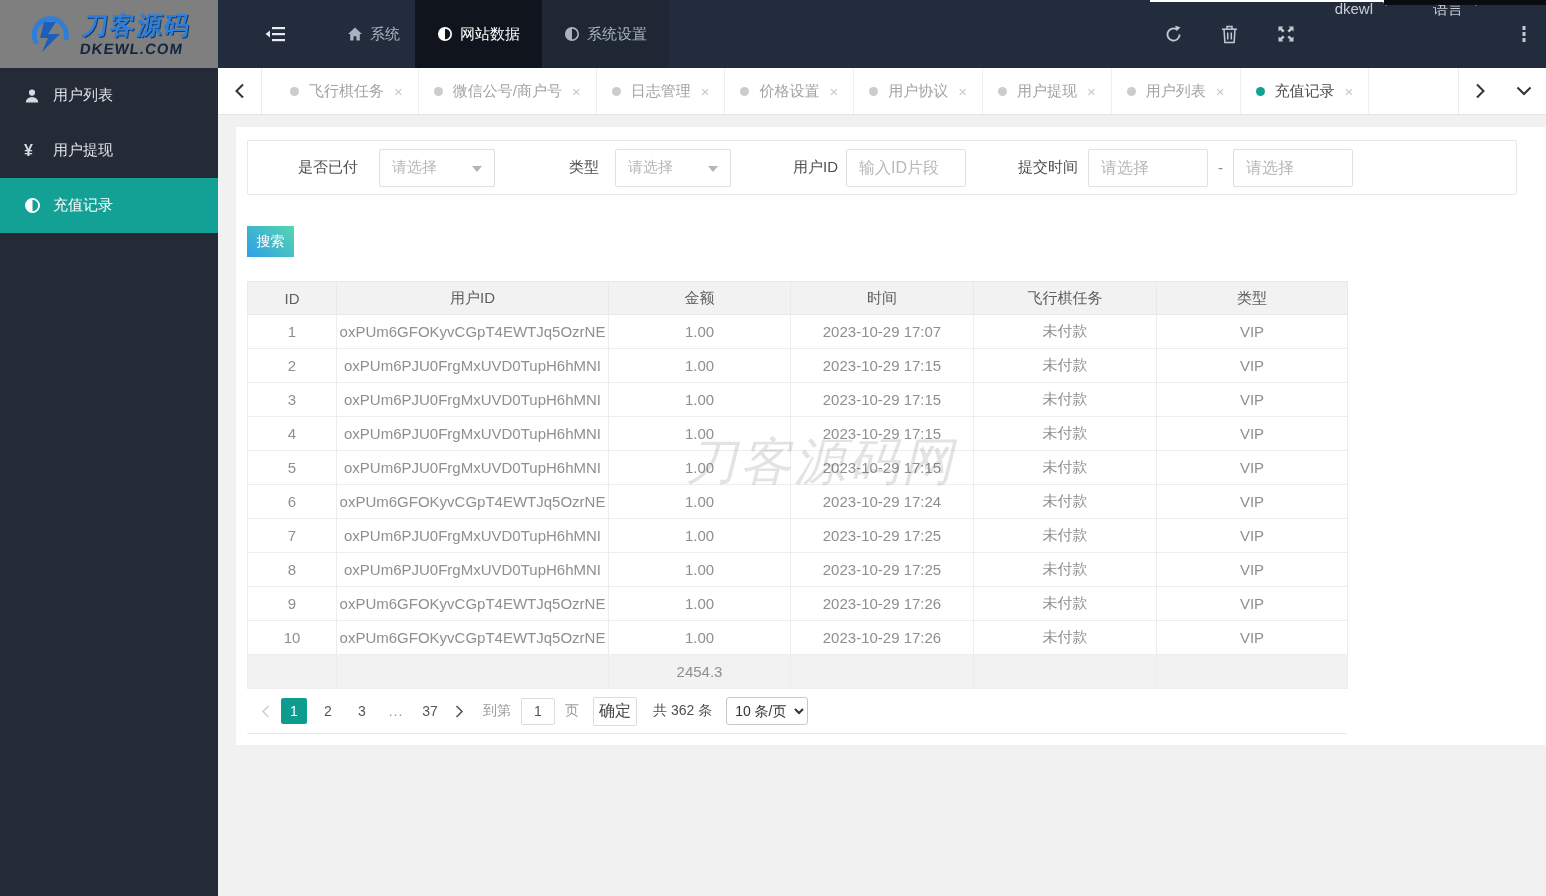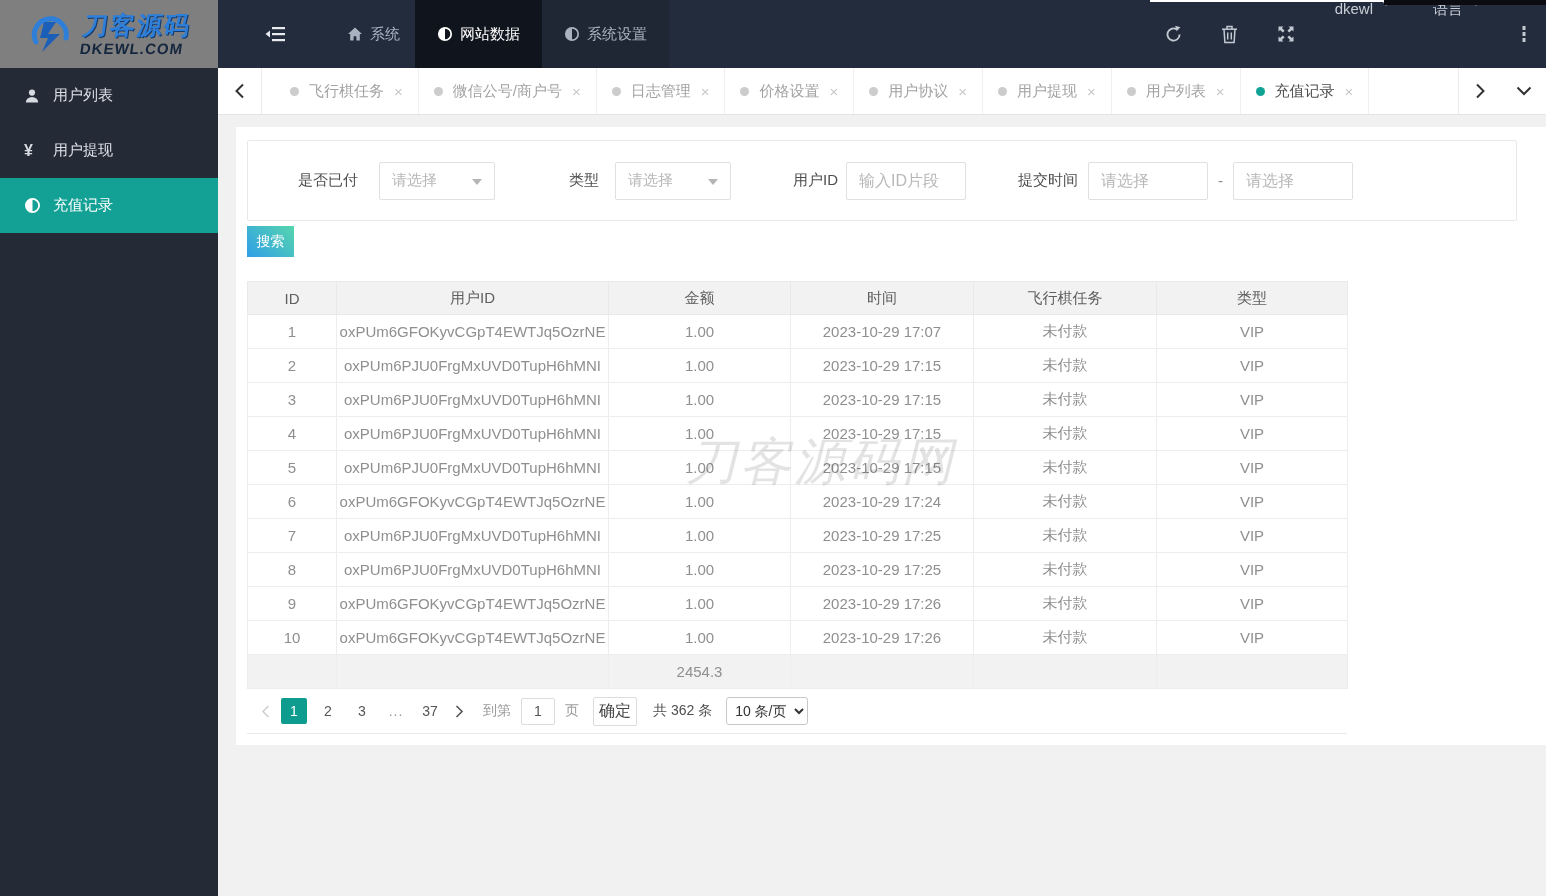--- a/index.html
+++ b/index.html
@@ -45,21 +45,21 @@
   .sidebar { position:absolute; left:0; top:68px; width:218px; height:828px; background:#242a36; }
   .side-item { height:55px; display:flex; align-items:center; padding-left:24px; color:#dde1e7; font-size:15px; cursor:pointer; }
   .side-item .side-ico { width:22px; margin-right:7px; display:flex; align-items:center; color:#d6dae1; font-weight:bold; }
   .side-item.active { background:#14a195; color:#ffffff; }
   .side-item.active .side-ico { color:#ffffff; }
 
   
   .main { position:absolute; left:218px; top:115px; width:1328px; height:781px; background:#f1f1f2; }
   .panel { position:absolute; left:18px; top:12px; width:1310px; height:618px; background:#ffffff; }
 
-  .filter-box { position:absolute; left:11px; top:13px; width:1270px; height:81px; border:1px solid #e8e8e8; border-radius:2px; display:flex; align-items:center; }
+  .filter-box { position:absolute; left:11px; top:13px; width:1270px; height:55px; border:1px solid #e8e8e8; border-radius:2px; display:flex; align-items:center; }
   .f-label { font-size:15px; color:#4f4f4f; white-space:nowrap; }
   .f-select { position:relative; width:116px; height:38px; border:1px solid #e0e0e0; border-radius:2px; display:flex; align-items:center; padding:0 12px; color:#b8b8b8; font-size:15px; cursor:pointer; background:#fff; }
   .f-select .sel-caret { position:absolute; right:12px; top:16px; width:0; height:0; border-left:5px solid transparent; border-right:5px solid transparent; border-top:6px solid #b5b5b5; }
   .f-input { width:120px; height:38px; border:1px solid #e0e0e0; border-radius:2px; padding:0 12px; font-size:16px; color:#555; font-family:inherit; }
   .f-input::placeholder { color:#b8b8b8; }
   .range-sep { color:#8a8a8a; font-size:15px; margin:0 10px; }
 
   .search-btn { position:absolute; left:11px; top:99px; width:47px; height:31px; border:none; border-radius:0; background:linear-gradient(225deg,#57d5ae 0%,#2f9fe8 100%); color:#fff; font-size:14px; cursor:pointer; font-family:inherit; }
 
   table.data { position:absolute; left:11px; top:154px; width:1100px; border-collapse:collapse; table-layout:fixed; }

